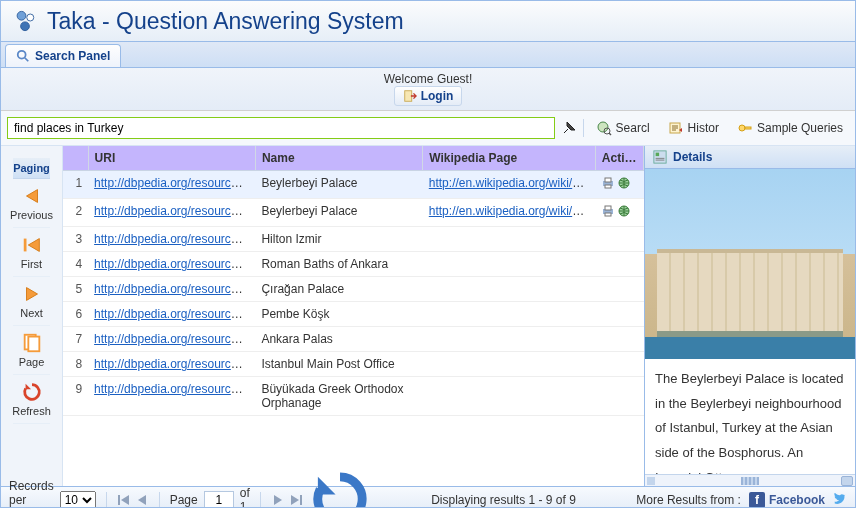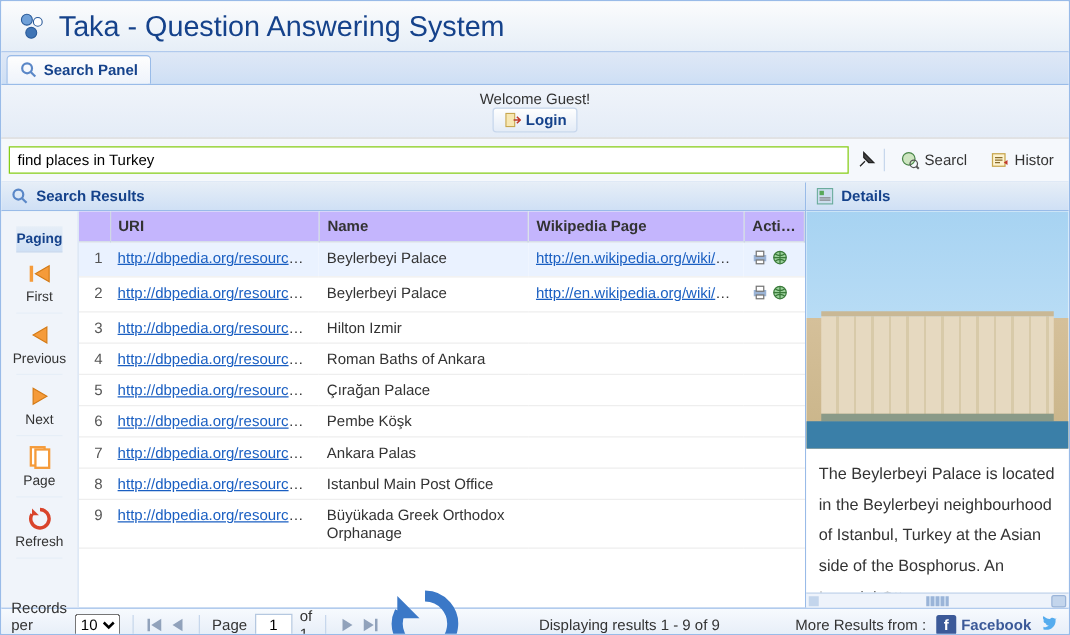--- a/index.html
+++ b/index.html
@@ -330,48 +330,48 @@
     <span>Searcl</span>
   </span>
   <span class="tb-btn">
     <svg viewBox="0 0 16 16">
         <rect x="2" y="3" width="10" height="10" fill="#fdf3d0" stroke="#c7a64d"></rect>
         <path d="M4 6h6M4 8h6M4 10h4" stroke="#8a6d2b"></path>
         <path d="M11 10 l3 -2 v4 z" fill="#c0392b"></path>
       </svg>
     <span>Histor</span>
   </span>
+  <span class="tb-btn">
+    <svg viewBox="0 0 16 16">
+        <circle cx="5" cy="8" r="3" fill="#ffd76a" stroke="#d4a017"></circle>
+        <rect x="8" y="7" width="6" height="2" fill="#ffd76a" stroke="#d4a017"></rect>
+      </svg>
+    <span>Sample Queries</span>
+  </span>
 </div>
 
 <div class="main">
 
   <div class="results-pane">
-    <div class="pane-header">
-      <svg width="14" height="14" viewBox="0 0 16 16">
-          <circle cx="6.5" cy="6.5" r="4.5" fill="none" stroke="#5a87c7" stroke-width="2"></circle>
-          <line x1="10" y1="10" x2="14" y2="14" stroke="#5a87c7" stroke-width="2"></line>
-        </svg>
-      <span>Search Results</span>
-    </div>
     <div class="pane-body">
 
       <div class="paging-sidebar">
         <div class="paging-title">Paging</div>
+        <div class="paging-btn">
+          <svg viewBox="0 0 24 24">
+              <path d="M18 5 L6 12 L18 19 Z" fill="#f59b3a" stroke="#d47a15"></path>
+            </svg>
+          <span class="paging-btn-label">Previous</span>
+        </div>
         <div class="paging-btn">
           <svg viewBox="0 0 24 24">
               <rect x="3" y="5" width="3" height="14" fill="#f59b3a"></rect>
               <path d="M20 5 L8 12 L20 19 Z" fill="#f59b3a" stroke="#d47a15"></path>
             </svg>
           <span class="paging-btn-label">First</span>
-        </div>
-        <div class="paging-btn">
-          <svg viewBox="0 0 24 24">
-              <path d="M18 5 L6 12 L18 19 Z" fill="#f59b3a" stroke="#d47a15"></path>
-            </svg>
-          <span class="paging-btn-label">Previous</span>
         </div>
         <div class="paging-btn">
           <svg viewBox="0 0 24 24">
               <path d="M6 5 L18 12 L6 19 Z" fill="#f59b3a" stroke="#d47a15"></path>
             </svg>
           <span class="paging-btn-label">Next</span>
         </div>
         <div class="paging-btn">
           <svg viewBox="0 0 24 24">
               <rect x="4" y="3" width="12" height="16" fill="#fff" stroke="#f59b3a" stroke-width="2"></rect>

